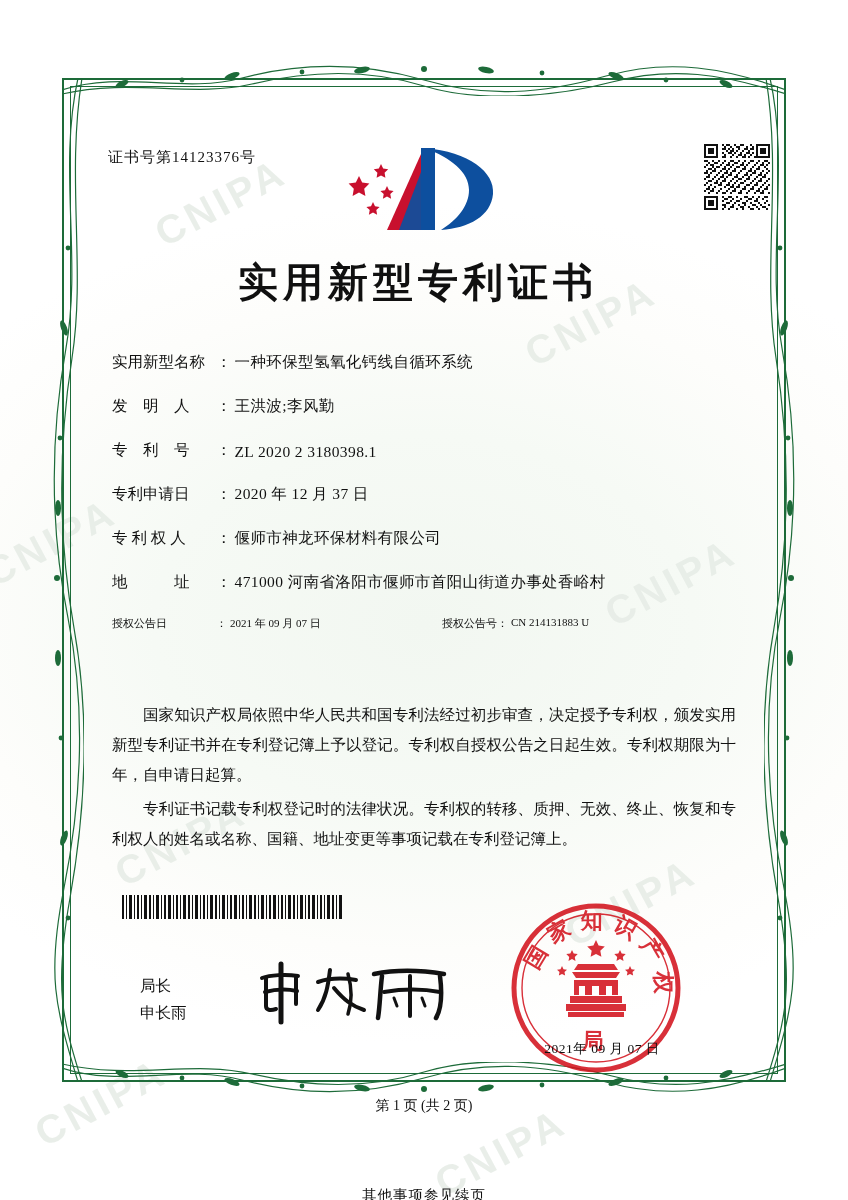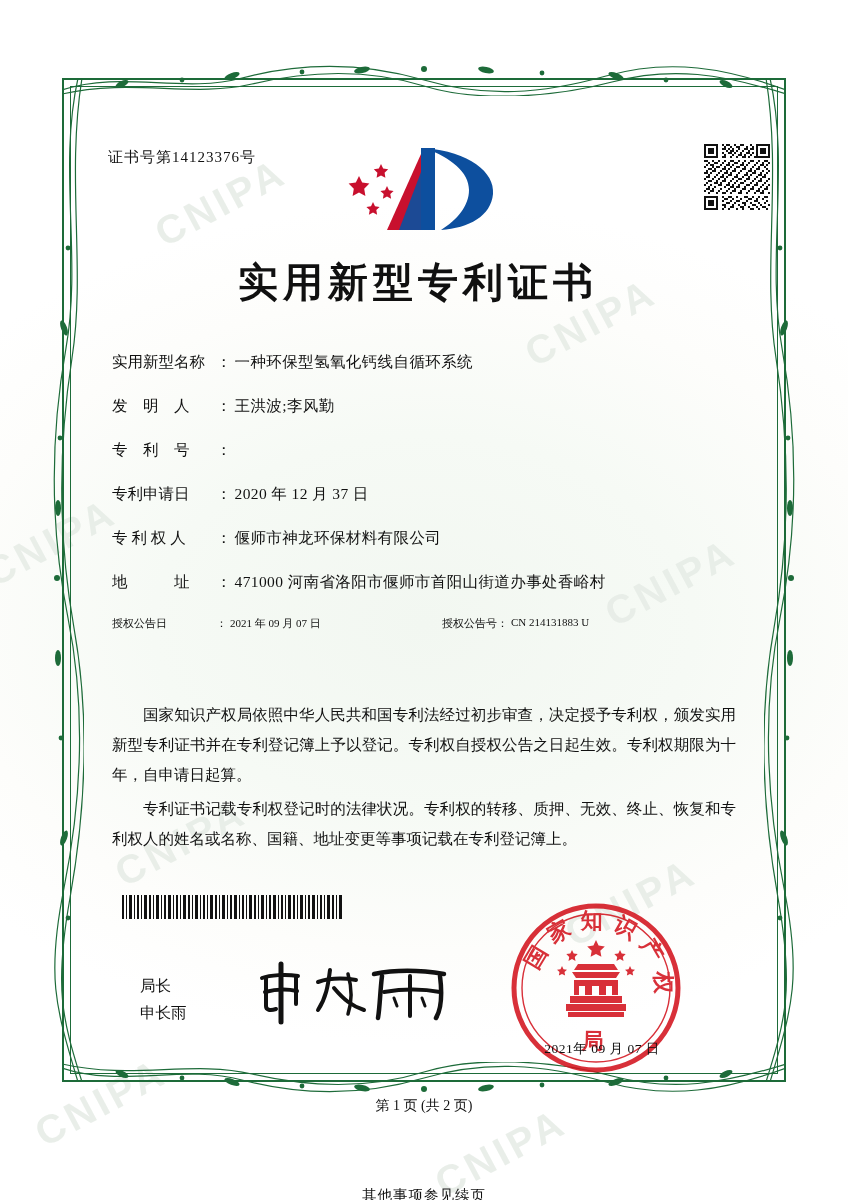--- a/index.html
+++ b/index.html
@@ -589,20 +589,21 @@
       <span class="field-value">一种环保型氢氧化钙线自循环系统</span>
     </div>
     <div class="field-row">
       <span class="field-label">发　明　人</span>
       <span class="field-colon">：</span>
       <span class="field-value">王洪波;李风勤</span>
     </div>
     <div class="field-row">
       <span class="field-label">专　利　号</span>
       <span class="field-colon">：</span>
+      <span class="field-value">ZL 2020 2 3180398.1</span>
     </div>
     <div class="field-row">
       <span class="field-label">专利申请日</span>
       <span class="field-colon">：</span>
       <span class="field-value">2020 年 12 月 37 日</span>
     </div>
     <div class="field-row">
       <span class="field-label">专 利 权 人</span>
       <span class="field-colon">：</span>
       <span class="field-value">偃师市神龙环保材料有限公司</span>

